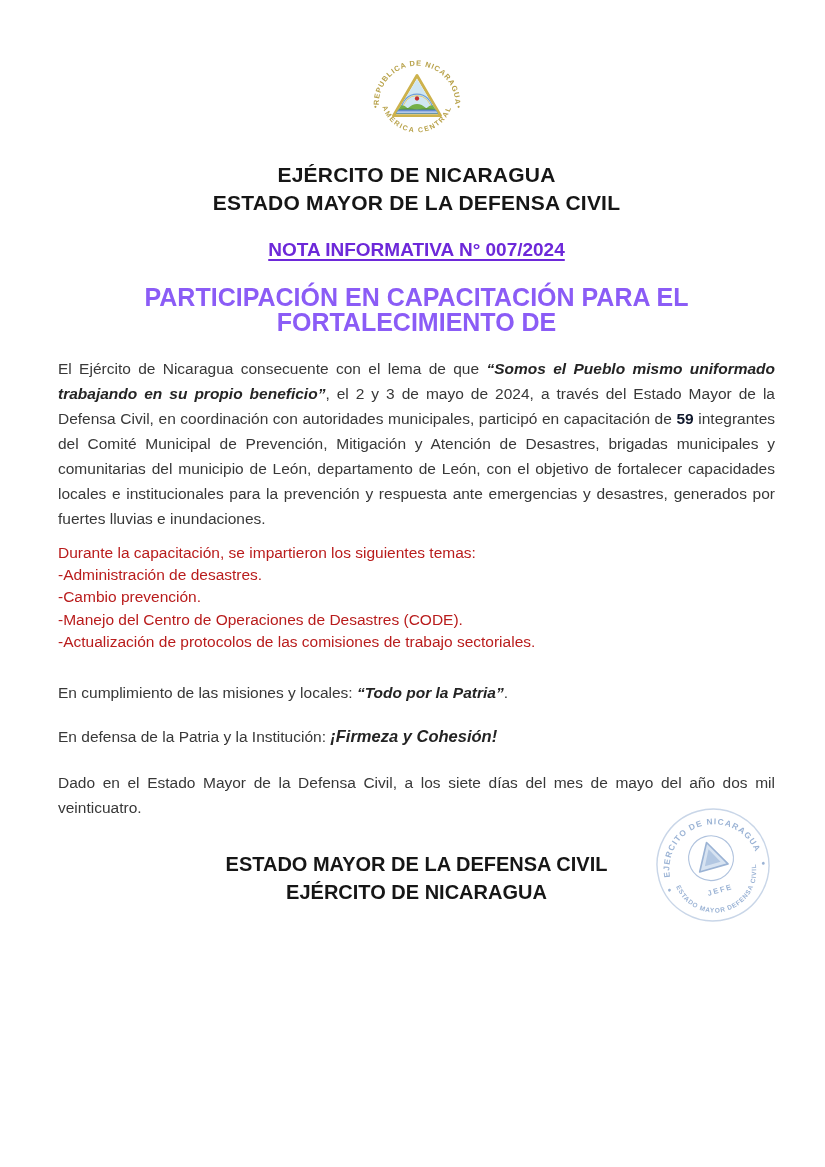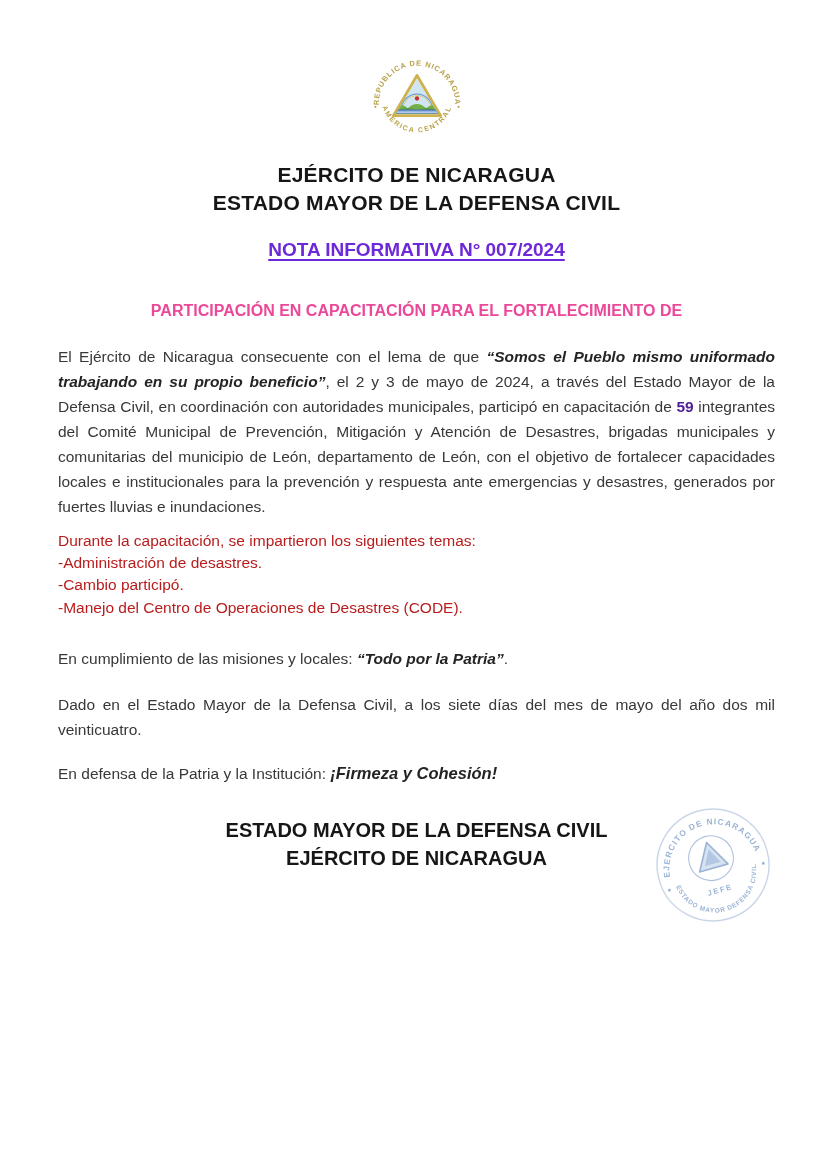--- a/index.html
+++ b/index.html
@@ -35,36 +35,36 @@
     font-weight: bold;
     font-size: 19px;
     color: #6d28d9;
   }
   .note-title span {
     text-decoration: underline;
     text-decoration-thickness: 2px;
     text-underline-offset: 3px;
   }
   .doc-title {
-    margin-top: 37px;
+    margin-top: 24px;
     text-align: center;
     font-weight: bold;
-    font-size: 16px;
+    font-size: 25px;
     line-height: 25px;
-    color: #ec4899;
+    color: #8b5cf6;
   }
   .para {
     font-size: 15.5px;
     line-height: 25px;
     color: #383838;
     text-align: justify;
   }
   .para1 { margin-top: 21px; }
   .bi { font-weight: bold; font-style: italic; color: #242424; }
-  .b  { font-weight: bold; color: #4c1d95; }
+  .b  { font-weight: bold; color: #0f172a; }
   .topics {
     margin-top: 11px;
     font-size: 15.5px;
     line-height: 22.2px;
     color: #b91c1c;
   }
   .mission  { margin-top: 27px; text-align: left; }
   .defense  { margin-top: 19px; text-align: left; }
   .defense .bi { font-size: 16.5px; }
   .dated    { margin-top: 21px; }
@@ -137,29 +137,30 @@
 
     <div class="doc-title">
       <div>PARTICIPACIÓN EN CAPACITACIÓN PARA EL FORTALECIMIENTO DE</div>
     </div>
 
     <p class="para para1"><span>El Ejército de Nicaragua consecuente con el lema de que </span><span class="bi">“Somos el Pueblo mismo uniformado trabajando en su propio beneficio”</span><span>, el 2 y 3 de mayo de 2024, a través del Estado Mayor de la Defensa Civil, en coordinación con autoridades municipales, participó en capacitación de </span><span class="b">59</span><span> integrantes del Comité Municipal de Prevención, Mitigación y Atención de Desastres, brigadas municipales y comunitarias del municipio de León, departamento de León, con el objetivo de fortalecer capacidades locales e institucionales para la prevención y respuesta ante emergencias y desastres, generados por fuertes lluvias e inundaciones.</span></p>
 
     <div class="topics">
       <div>Durante la capacitación, se impartieron los siguientes temas:</div>
       <div>-Administración de desastres.</div>
-      <div>-Cambio participó.</div>
+      <div>-Cambio prevención.</div>
       <div>-Manejo del Centro de Operaciones de Desastres (CODE).</div>
+      <div>-Actualización de protocolos de las comisiones de trabajo sectoriales.</div>
     </div>
 
     <p class="para mission"><span>En cumplimiento de las misiones y locales: </span><span class="bi">“Todo por la Patria”</span><span>.</span></p>
 
+    <p class="para defense"><span>En defensa de la Patria y la Institución: </span><span class="bi">¡Firmeza y Cohesión!</span></p>
+
     <p class="para dated">Dado en el Estado Mayor de la Defensa Civil, a los siete días del mes de mayo del año dos mil veinticuatro.</p>
-
-    <p class="para defense"><span>En defensa de la Patria y la Institución: </span><span class="bi">¡Firmeza y Cohesión!</span></p>
 
     <div class="signature">
       <div>ESTADO MAYOR DE LA DEFENSA CIVIL</div>
       <div>EJÉRCITO DE NICARAGUA</div>
     </div>
 
   </div>
 
   <svg class="stamp" viewBox="0 0 120 120">
     <defs>

